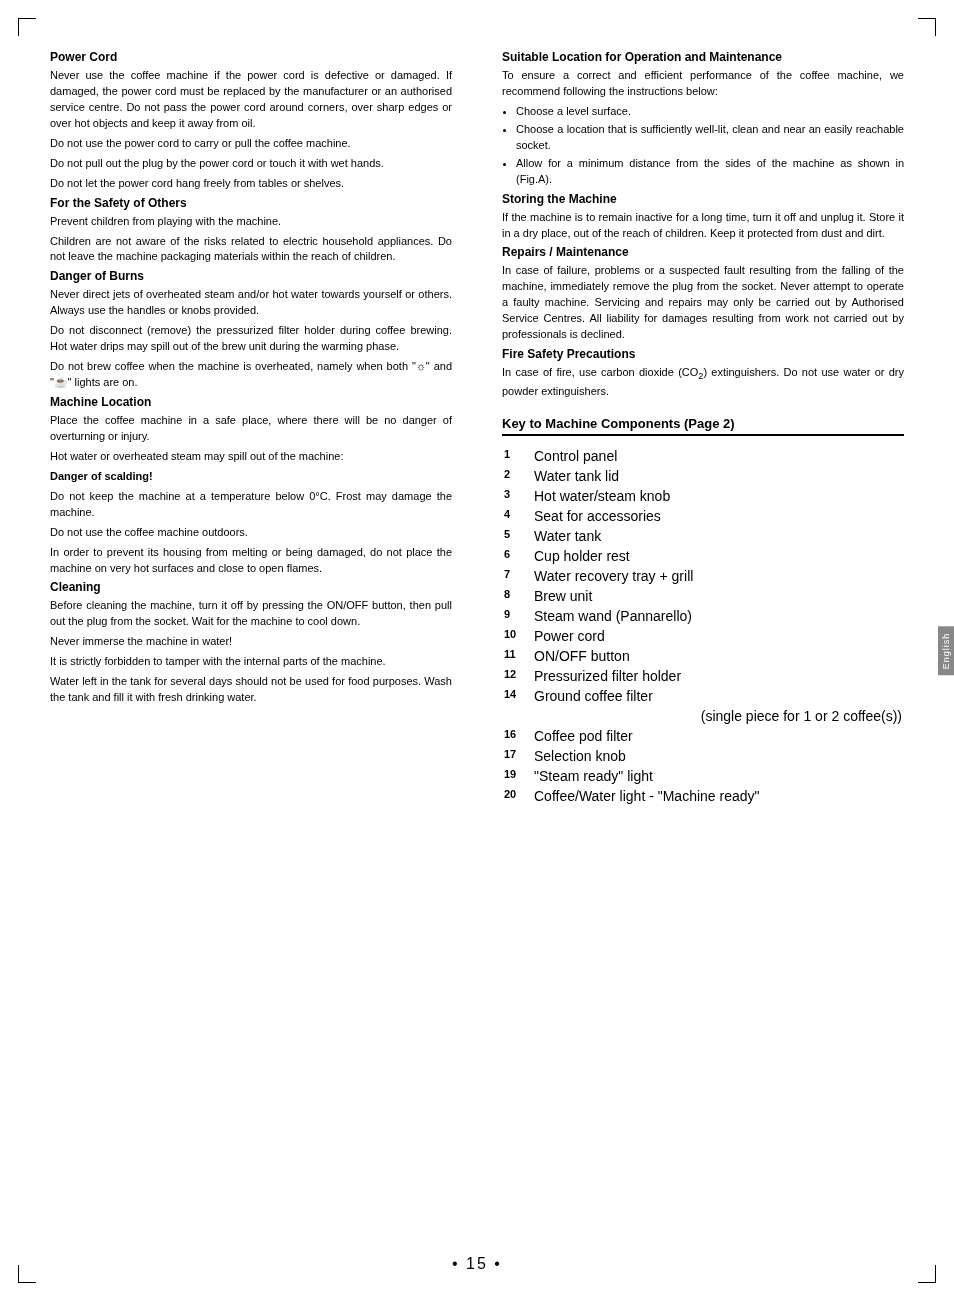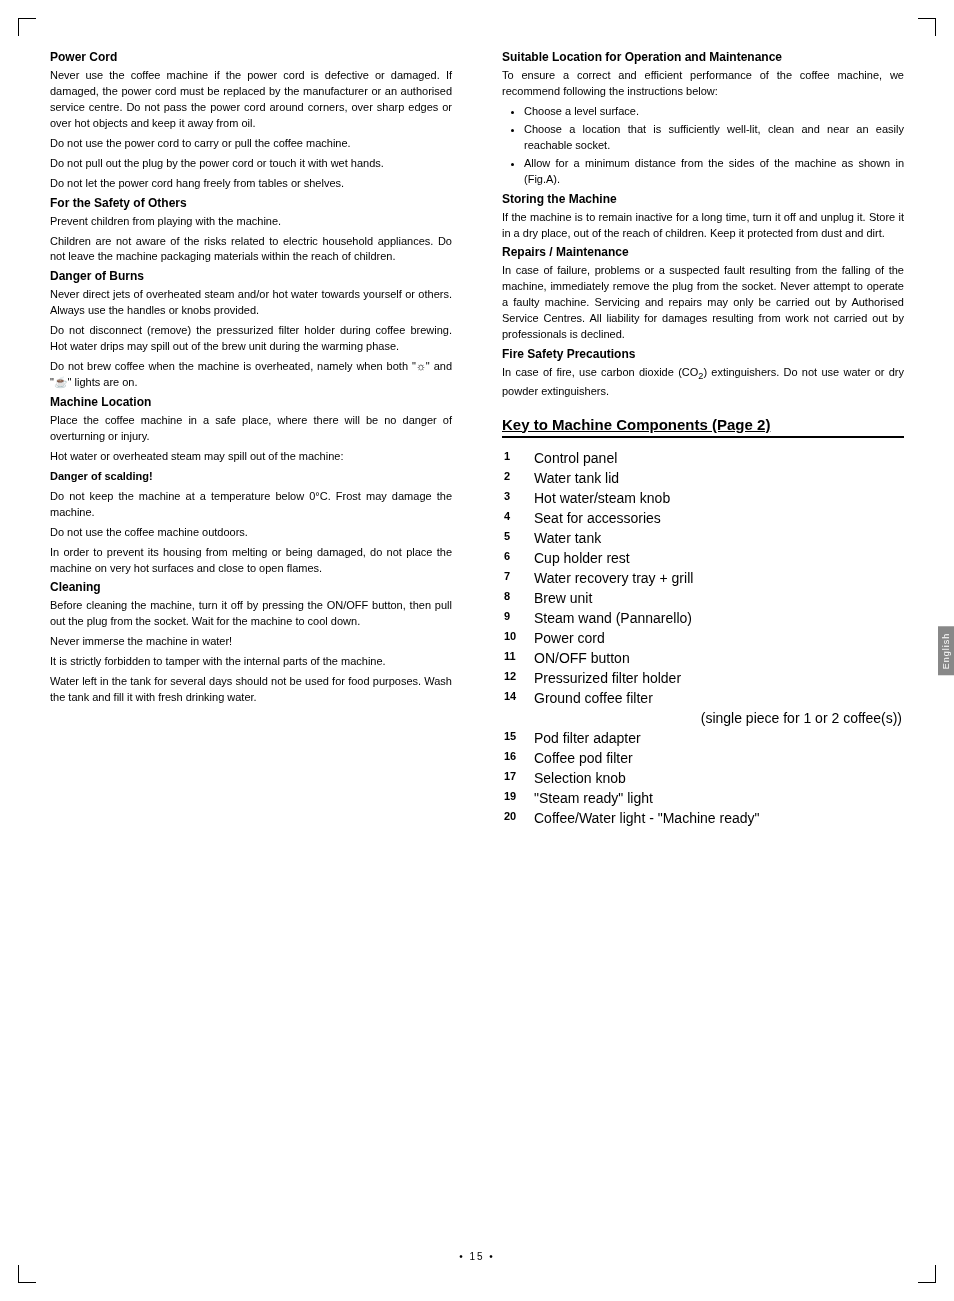--- a/index.html
+++ b/index.html
@@ -80,33 +80,31 @@
     .bullet-list {
       margin-left: 14px;
       margin-bottom: 4px;
     }
     .bullet-list li {
       font-size: 11px;
       line-height: 1.45;
       list-style-type: disc;
       text-align: justify;
       margin-bottom: 2px;
-      margin-left: 8px;
     }
 
     .key-section {
       margin-top: 16px;
     }
     .key-title {
-      font-size: 15px;
+      font-size: 13px;
       font-weight: bold;
       border-bottom: 2px solid #000;
       padding-bottom: 3px;
       margin-bottom: 10px;
-      text-decoration: underline;
     }
     .key-table {
       width: 100%;
     }
     .key-table tr td:first-child {
       font-weight: bold;
       font-size: 11px;
       width: 28px;
       vertical-align: top;
       padding-bottom: 2px;
@@ -117,24 +115,24 @@
       padding-bottom: 2px;
     }
     .key-table .indent {
       padding-left: 14px;
       text-align: right;
     }
 
     
     .page-number {
       position: absolute;
-      bottom: 39px;
+      bottom: 28px;
       left: 50%;
       transform: translateX(-50%);
-      font-size: 10px;
+      font-size: 16px;
       letter-spacing: 2px;
     }
 
     .danger-bold {
       font-weight: bold;
     }
   </style>
 </head>
 <body>
 
@@ -273,24 +271,20 @@
               </tr>
               <tr>
                 <td>14</td>
                 <td>Ground coffee filter</td>
               </tr>
               <tr>
                 <td></td>
                 <td class="indent">(single piece for 1 or 2 coffee(s))</td>
               </tr>
               <tr>
-                <td>15</td>
-                <td>Pod filter adapter</td>
-              </tr>
-              <tr>
                 <td>16</td>
                 <td>Coffee pod filter</td>
               </tr>
               <tr>
                 <td>17</td>
                 <td>Selection knob</td>
               </tr>
               <tr>
                 <td>19</td>
                 <td>"Steam ready" light</td>

